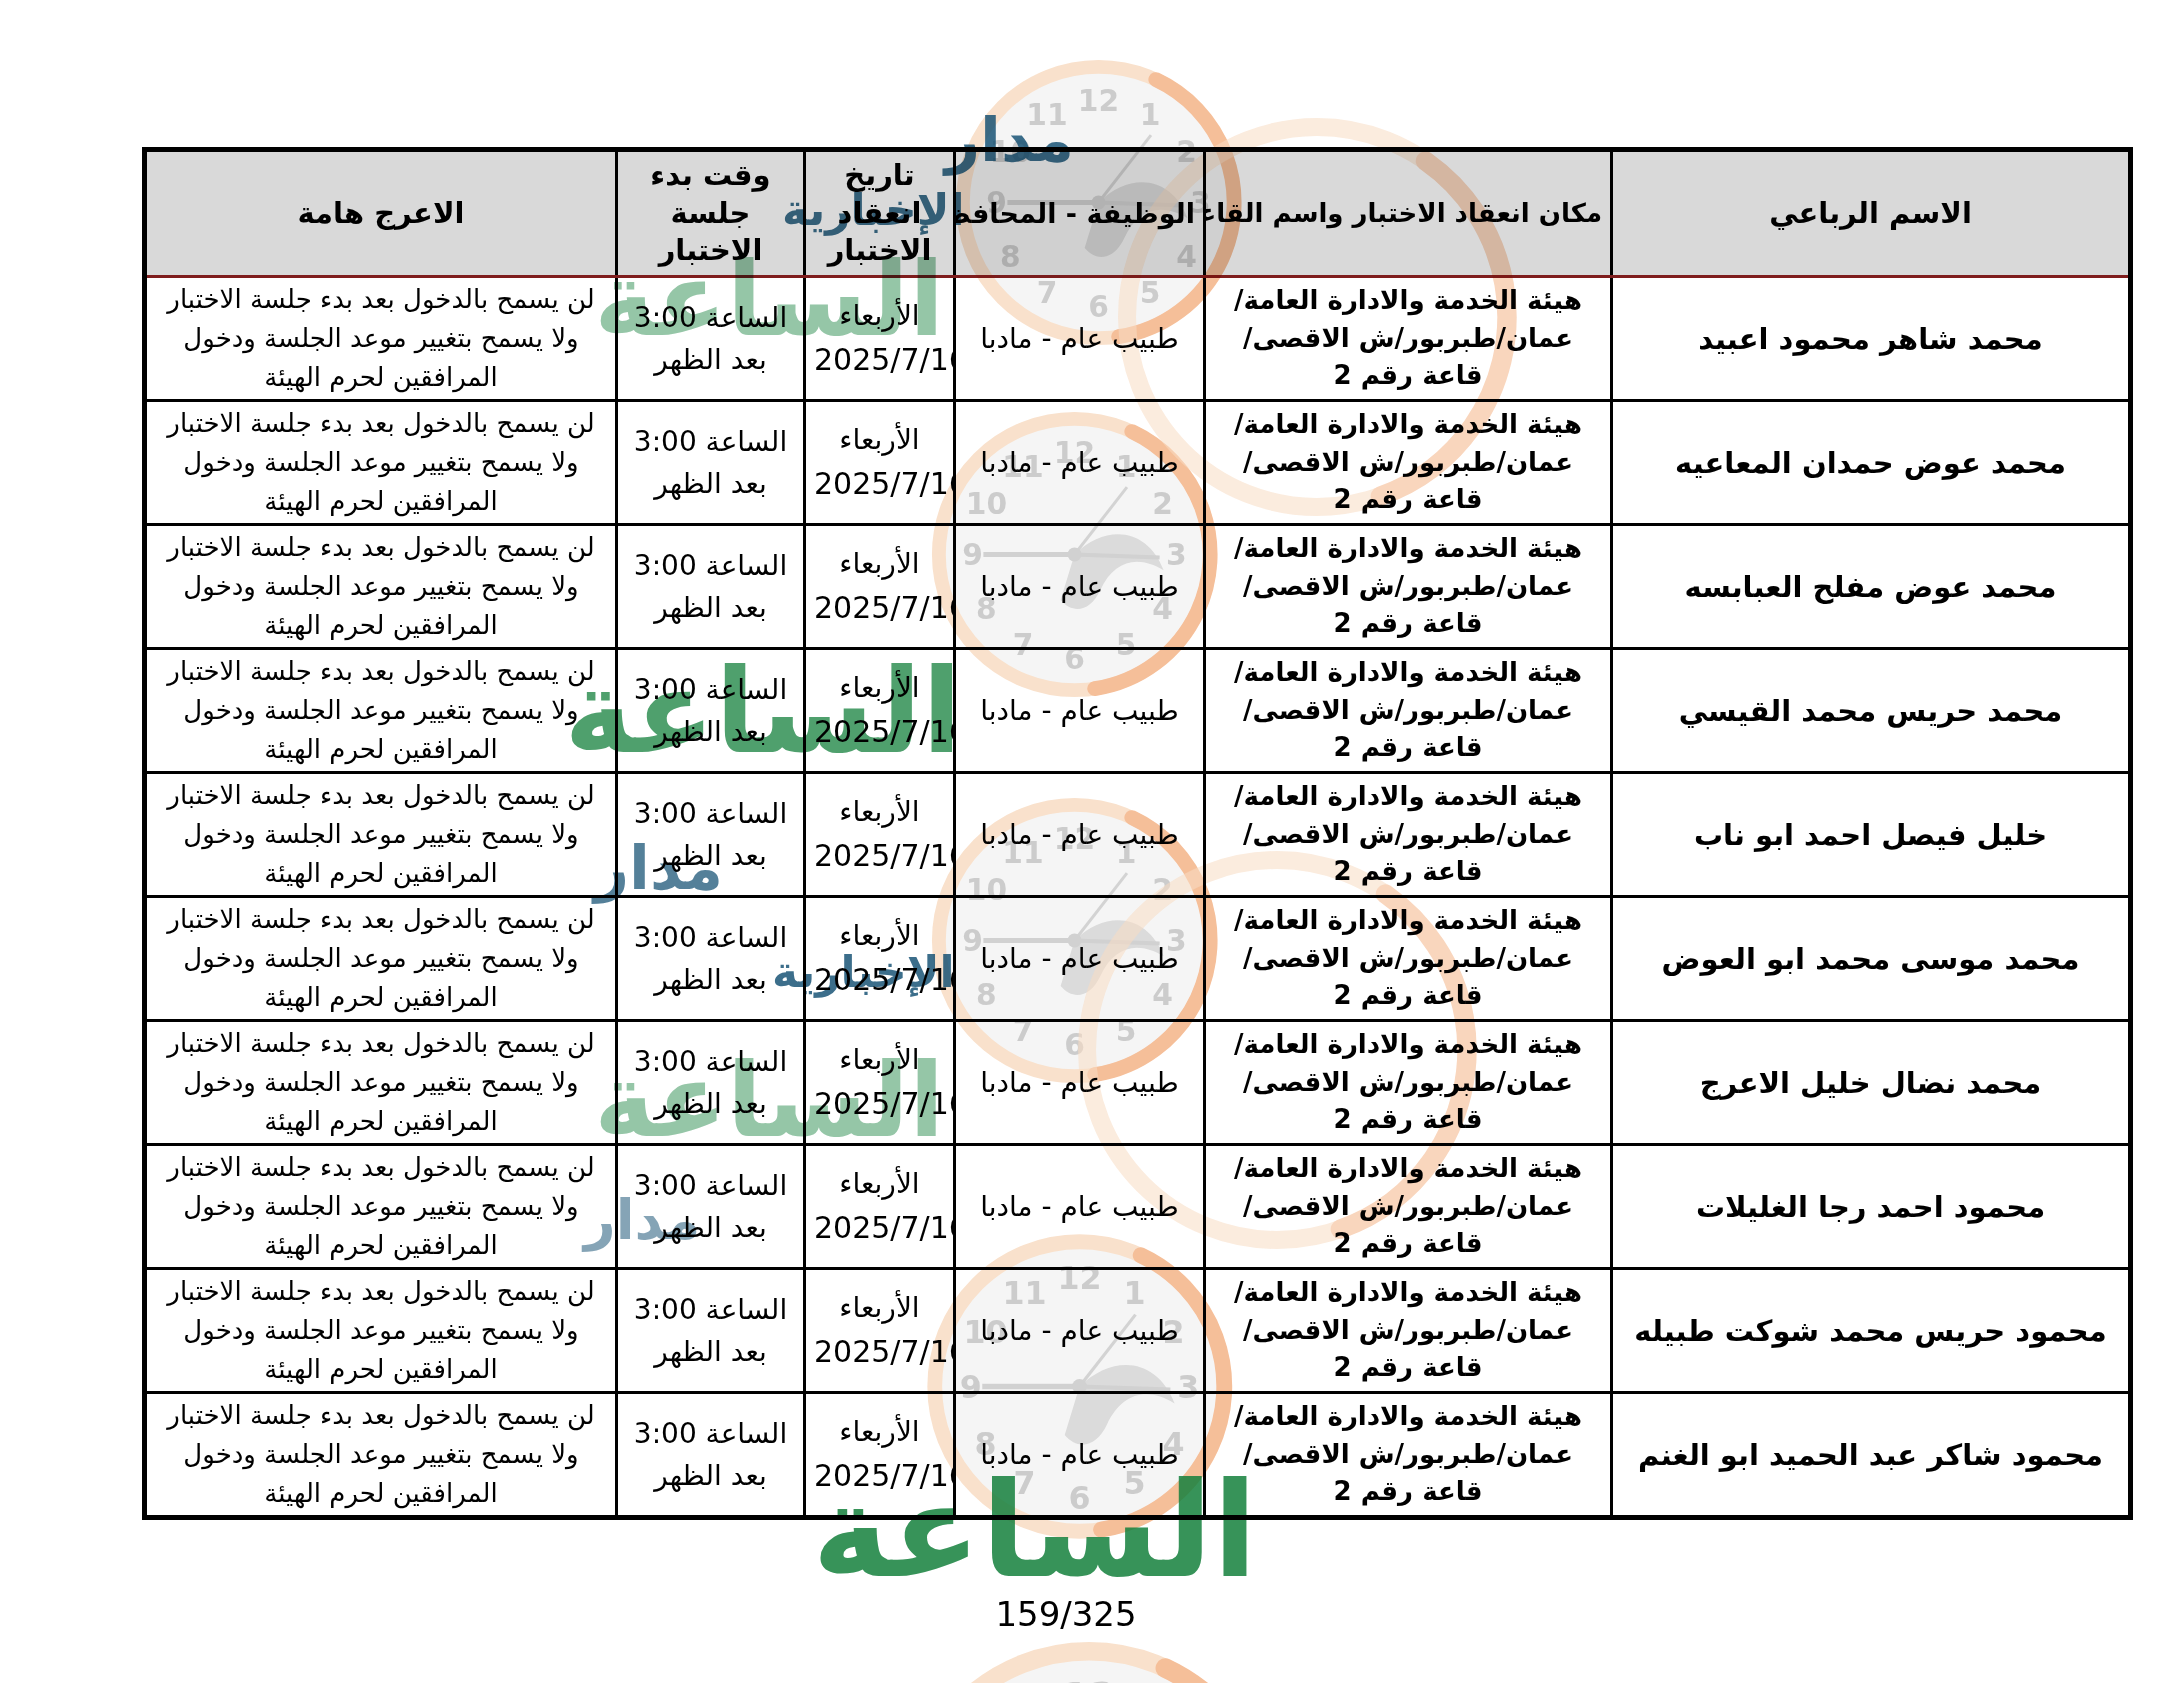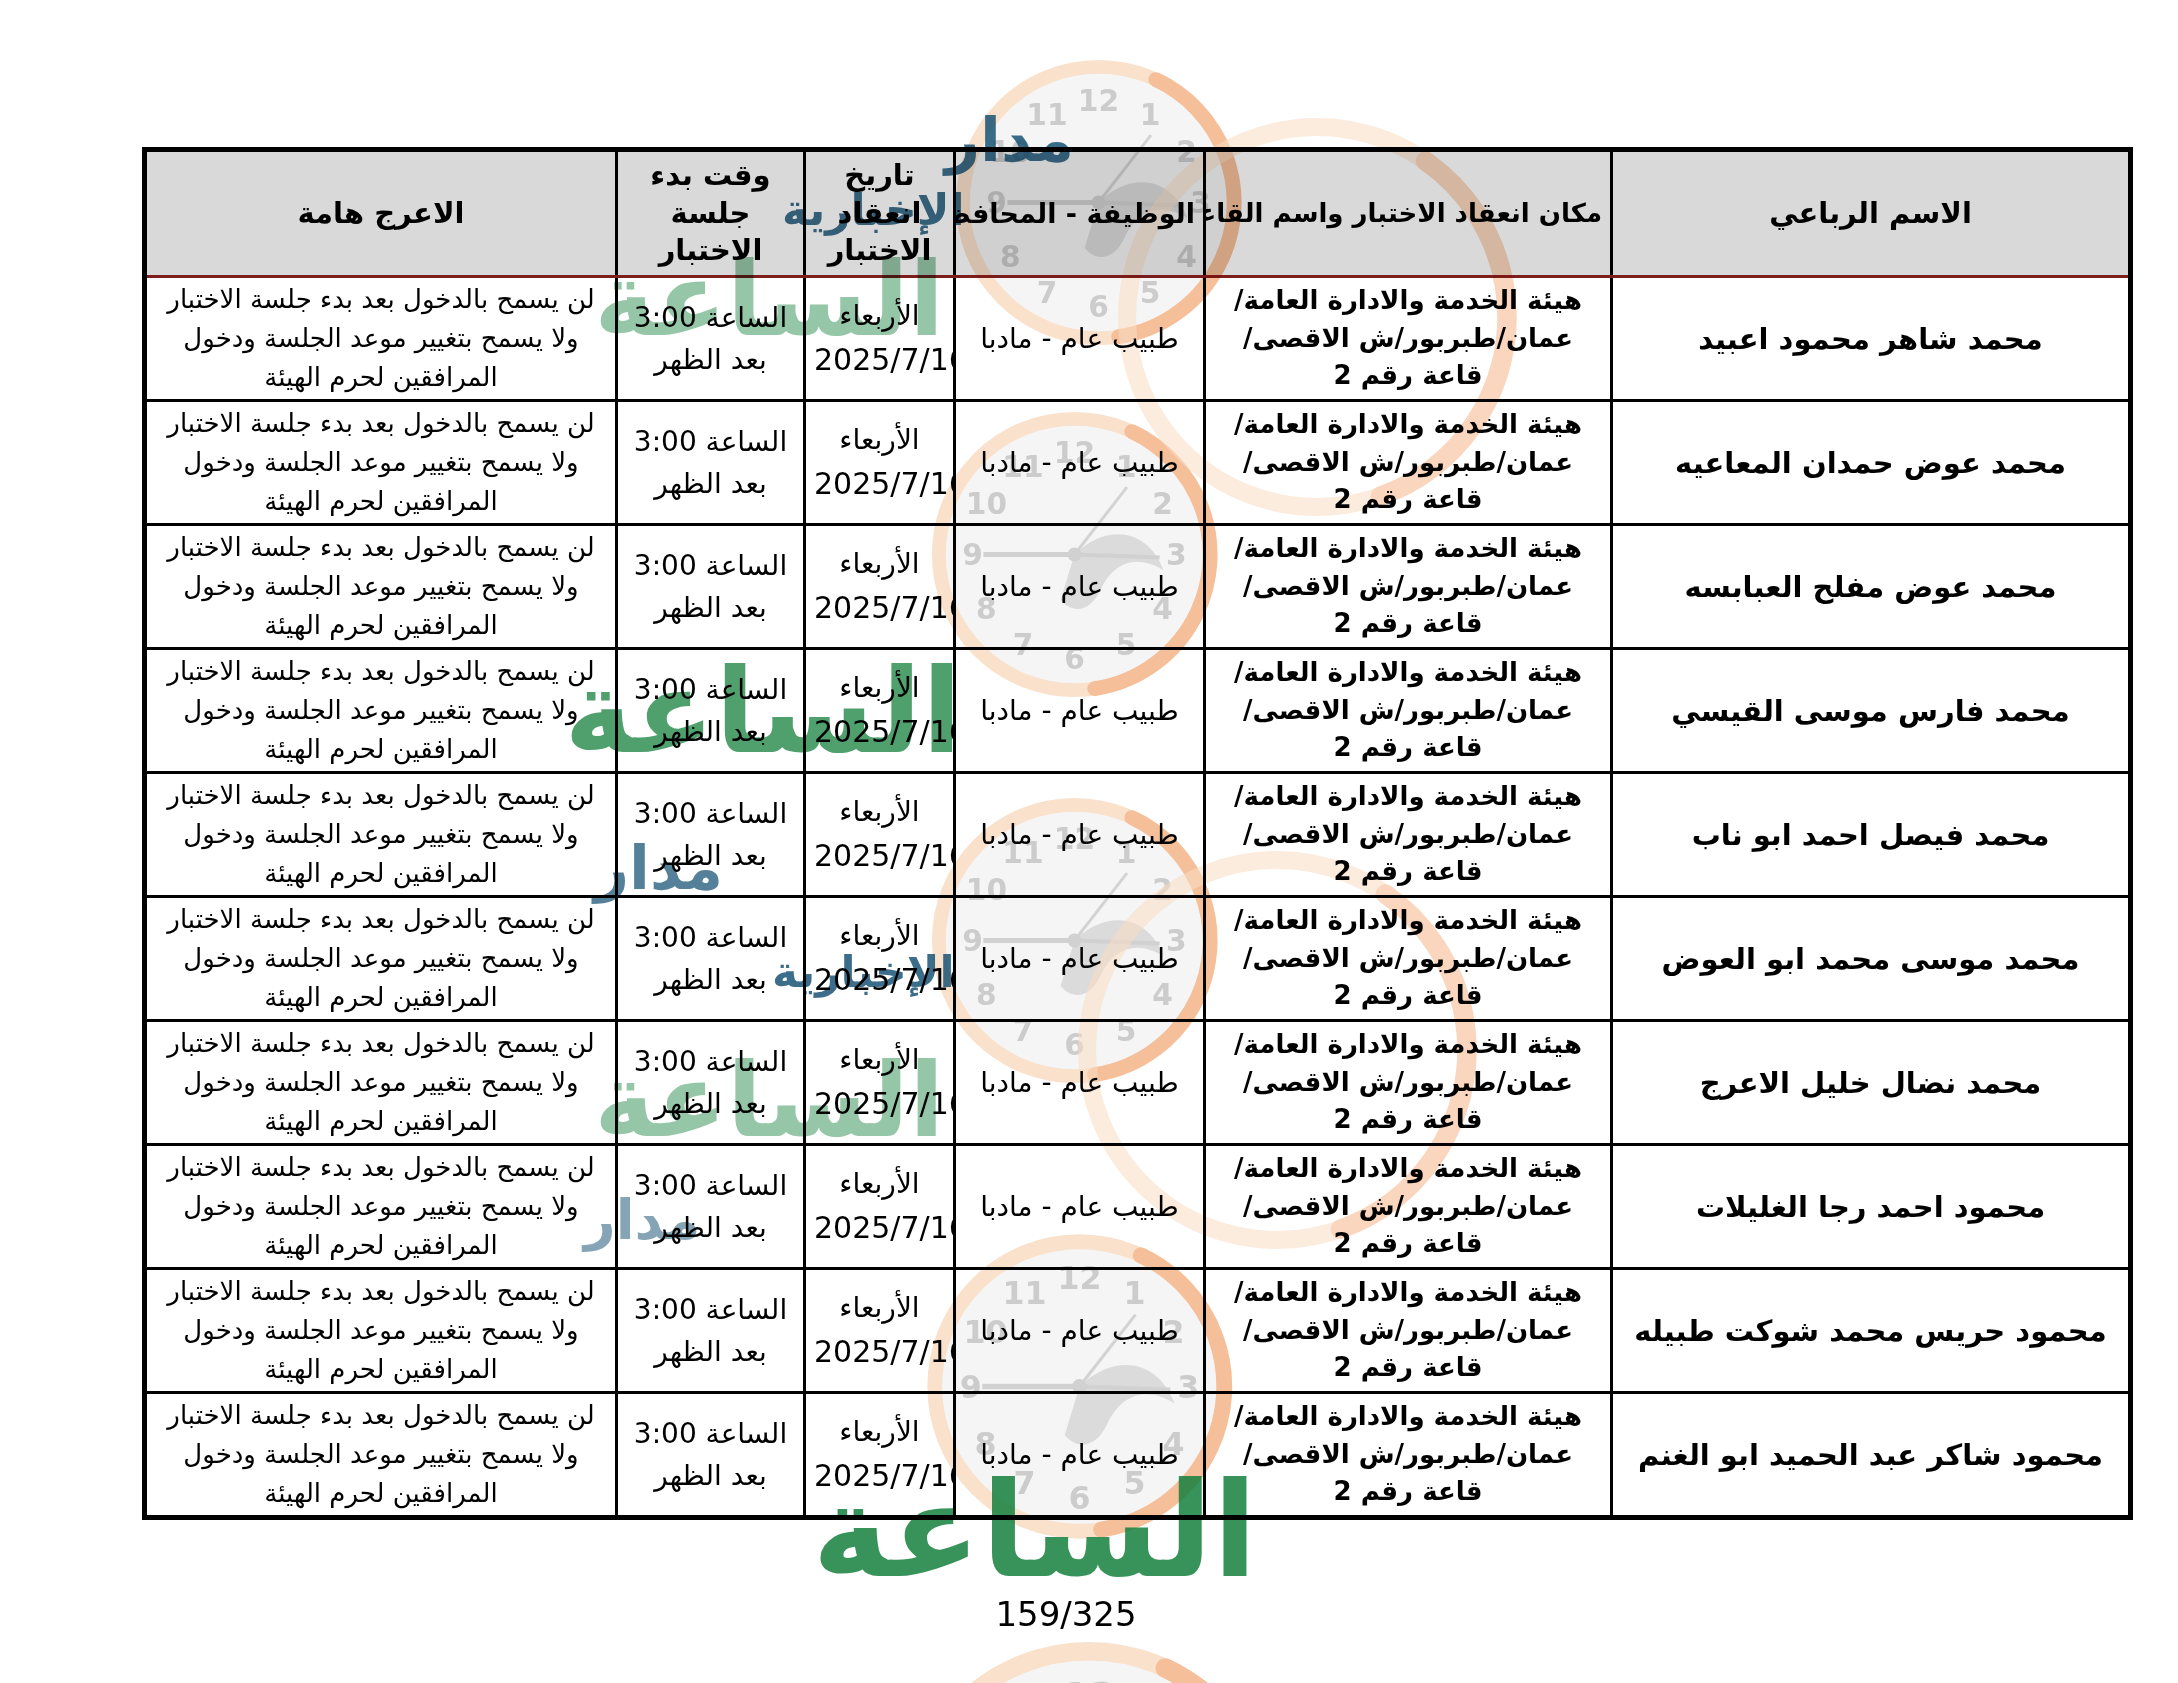--- a/index.html
+++ b/index.html
@@ -145,32 +145,32 @@
     <td class="loc-cell">هيئة الخدمة والادارة العامة/عمان/طبربور/ش الاقصى/قاعة رقم 2</td>
     <td class="job-cell">طبيب عام - مادبا</td>
     <td class="date-cell">
       <span class="date-day">الأربعاء</span>
       <span class="date-value">2025/7/16</span>
     </td>
     <td class="time-cell">الساعة 3:00 بعد الظهر</td>
     <td class="note-cell">لن يسمح بالدخول بعد بدء جلسة الاختبار ولا يسمح بتغيير موعد الجلسة ودخول المرافقين لحرم الهيئة</td>
   </tr>
       <tr>
-    <td class="name-cell">محمد فارس موسى القيسي</td>
-    <td class="loc-cell">هيئة الخدمة والادارة العامة/عمان/طبربور/ش الاقصى/قاعة رقم 2</td>
-    <td class="job-cell">طبيب عام - مادبا</td>
-    <td class="date-cell">
-      <span class="date-day">الأربعاء</span>
-      <span class="date-value">2025/7/16</span>
-    </td>
-    <td class="time-cell">الساعة 3:00 بعد الظهر</td>
-    <td class="note-cell">لن يسمح بالدخول بعد بدء جلسة الاختبار ولا يسمح بتغيير موعد الجلسة ودخول المرافقين لحرم الهيئة</td>
-  </tr>
-      <tr>
-    <td class="name-cell">محمد فيصل احمد ابو ناب</td>
+    <td class="name-cell">محمد حريس محمد القيسي</td>
+    <td class="loc-cell">هيئة الخدمة والادارة العامة/عمان/طبربور/ش الاقصى/قاعة رقم 2</td>
+    <td class="job-cell">طبيب عام - مادبا</td>
+    <td class="date-cell">
+      <span class="date-day">الأربعاء</span>
+      <span class="date-value">2025/7/16</span>
+    </td>
+    <td class="time-cell">الساعة 3:00 بعد الظهر</td>
+    <td class="note-cell">لن يسمح بالدخول بعد بدء جلسة الاختبار ولا يسمح بتغيير موعد الجلسة ودخول المرافقين لحرم الهيئة</td>
+  </tr>
+      <tr>
+    <td class="name-cell">خليل فيصل احمد ابو ناب</td>
     <td class="loc-cell">هيئة الخدمة والادارة العامة/عمان/طبربور/ش الاقصى/قاعة رقم 2</td>
     <td class="job-cell">طبيب عام - مادبا</td>
     <td class="date-cell">
       <span class="date-day">الأربعاء</span>
       <span class="date-value">2025/7/16</span>
     </td>
     <td class="time-cell">الساعة 3:00 بعد الظهر</td>
     <td class="note-cell">لن يسمح بالدخول بعد بدء جلسة الاختبار ولا يسمح بتغيير موعد الجلسة ودخول المرافقين لحرم الهيئة</td>
   </tr>
       <tr>

